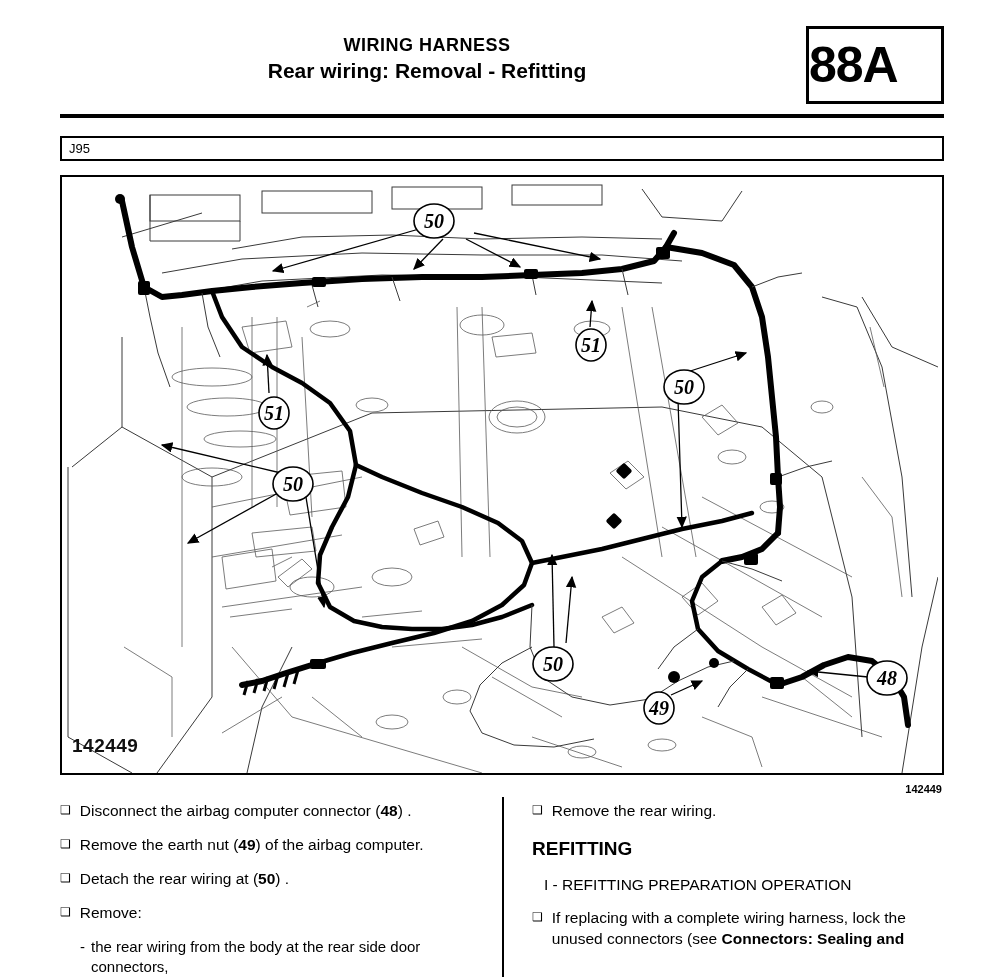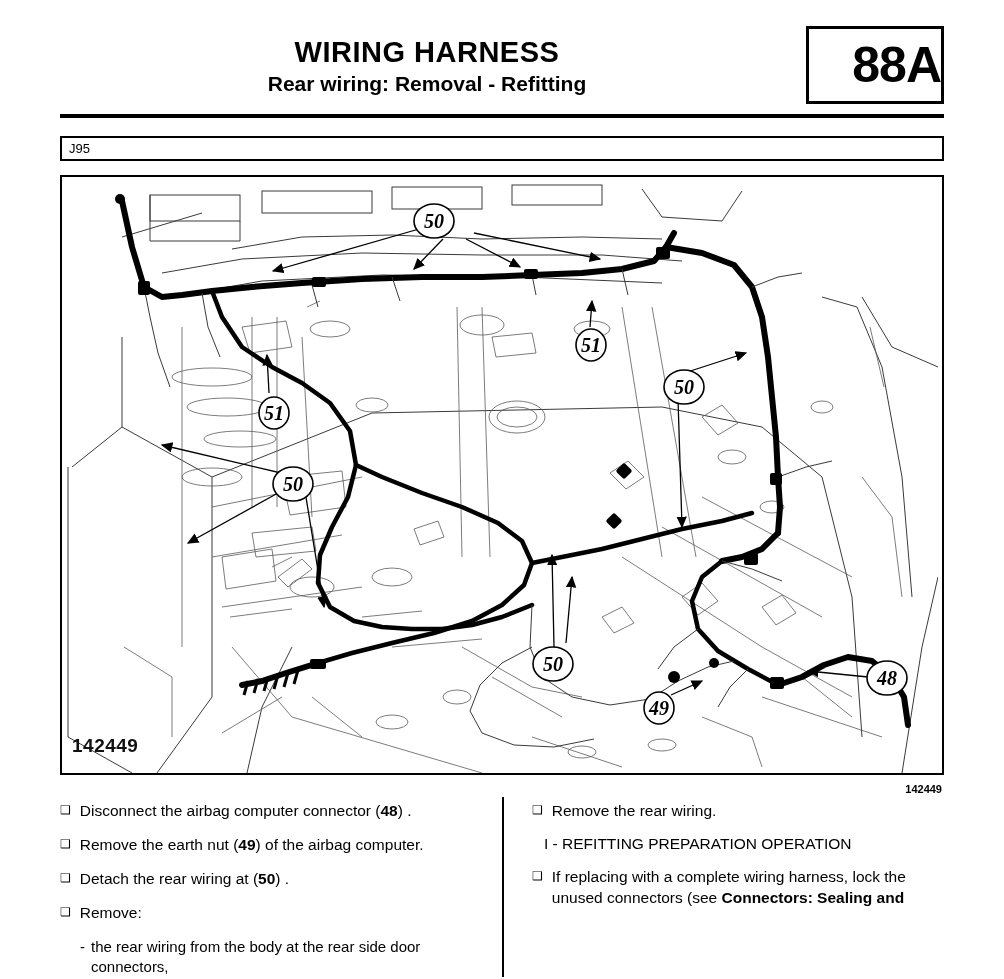--- a/index.html
+++ b/index.html
@@ -25,40 +25,40 @@
   .header {
     position: relative;
     height: 92px;
   }
   .header-titles {
     text-align: center;
     padding-right: 150px;
     padding-top: 20px;
   }
   .title-main {
-    font-size: 29px;
+    font-size: 18px;
     font-weight: bold;
     letter-spacing: 0.5px;
     line-height: 1.25;
   }
   .title-sub {
     font-size: 21px;
     font-weight: bold;
     line-height: 1.3;
   }
   .code-box {
     position: absolute;
     right: 0px;
     top: 12px;
     width: 138px;
     height: 78px;
     border: 3px solid #000;
     display: flex;
     align-items: center;
-    justify-content: flex-end;
+    justify-content: flex-start;
   }
   .code-box span {
     font-size: 50px;
     font-weight: bold;
     letter-spacing: -1px;
   }
   .rule {
     height: 4px;
     background: #000;
     margin-top: 8px;
@@ -425,20 +425,21 @@
         <span class="marker">-</span>
         <span class="txt">the rear wiring from the body at the rear side door connectors,</span>
       </div>
     </div>
 
     <div class="col right">
       <div class="bullet">
         <span class="marker">❑</span>
         <span class="txt">Remove the rear wiring.</span>
       </div>
+      <div class="head2">REFITTING</div>
       <div class="head3">I - REFITTING PREPARATION OPERATION</div>
       <div class="bullet">
         <span class="marker">❑</span>
         <span class="txt"><span>If replacing with a complete wiring harness, lock the unused connectors (see </span><b>Connectors: Sealing and</b></span>
       </div>
     </div>
   </div>
 
 </div>
 

